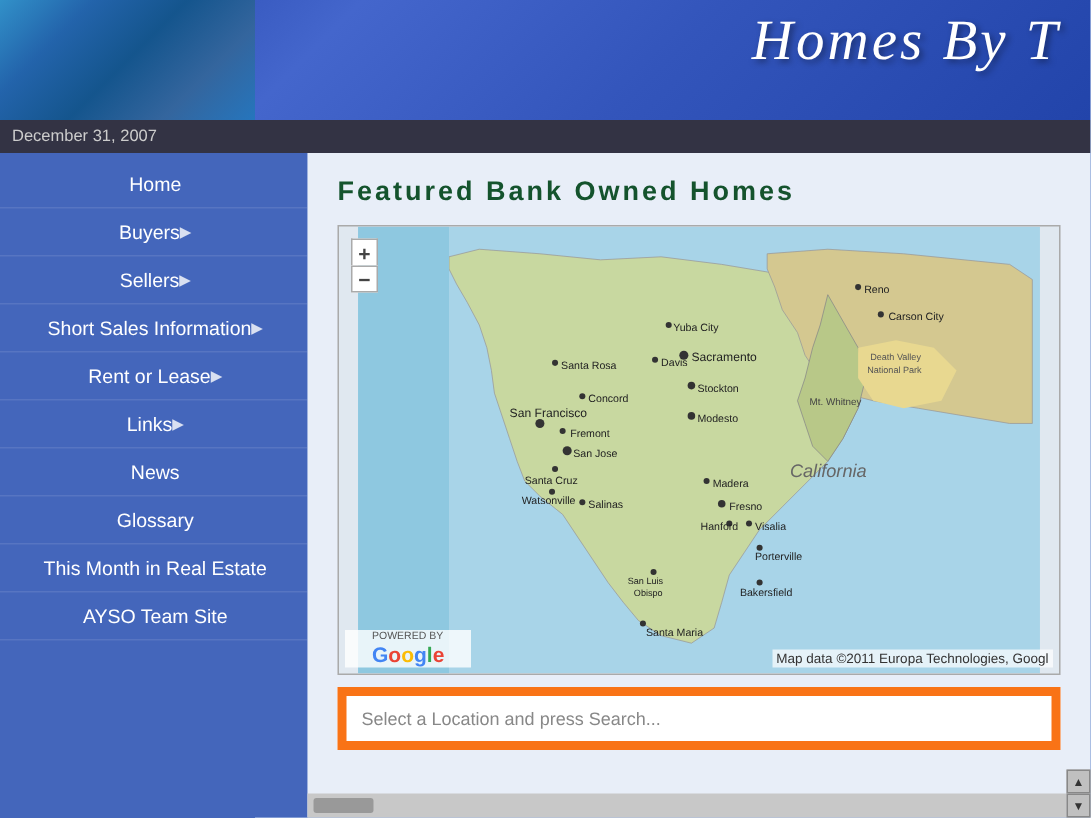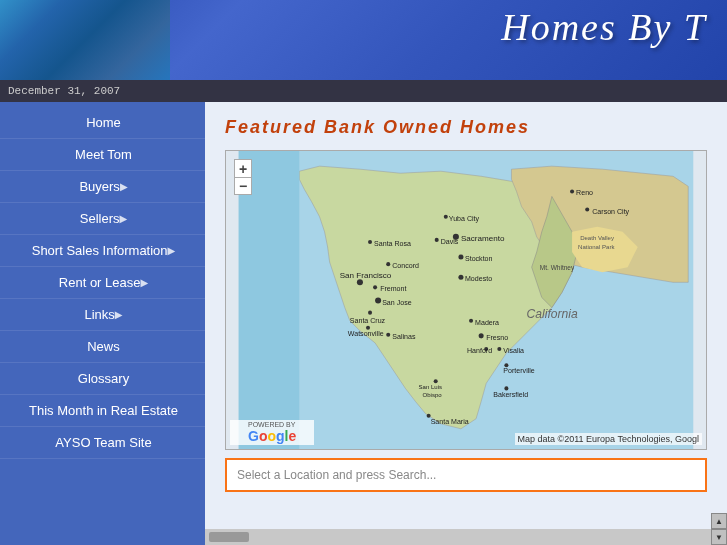--- a/index.html
+++ b/index.html
@@ -55,21 +55,20 @@
       width: 100%;
       height: 22px;
       background: #333344;
       display: flex;
       align-items: center;
       padding-left: 8px;
     }
     #datebar span {
       color: #cccccc;
       font-size: 11px;
-      font-family: Liberation Mono, monospace;
     }
 
     
     #main-layout {
       display: flex;
       width: 100%;
       height: calc(545px - 102px);
       background: #6688cc;
     }
 
@@ -100,25 +99,24 @@
     #content {
       flex: 1;
       background: #e8eef8;
       padding: 15px 20px;
       overflow-y: auto;
       position: relative;
     }
     #content-title {
       font-size: 18px;
       font-weight: bold;
-      color: #c2410c;
+      color: #14532d;
       letter-spacing: 2px;
       margin-bottom: 12px;
       font-family: 'Trebuchet MS', Arial, sans-serif;
-      font-style: italic;
     }
 
     
     #map-container {
       width: 100%;
       height: 300px;
       border: 1px solid #aaa;
       background: #e0e8f0;
       position: relative;
       overflow: hidden;
@@ -185,21 +183,21 @@
       font-size: 9px;
       color: #333;
       background: rgba(255,255,255,0.7);
       padding: 1px 3px;
     }
 
     
     #search-bar {
       margin-top: 8px;
       padding: 8px 10px;
-      border: 2px solid #f97316;
+      border: 6px solid #f97316;
       background: white;
       font-size: 12px;
       color: #888;
       width: 100%;
     }
     .scroll-arrow {
       width: 16px;
       height: 16px;
       background: #c0c0c0;
       border: 1px solid #888;
@@ -222,23 +220,20 @@
 <div id="datebar">
   <span>December 31, 2007</span>
 </div>
 
 <div id="main-layout">
 
   <div id="sidebar">
 
   <div class="nav-item">
         <span>Home</span>
-      </div>
-      <div class="nav-item">
-        <span>Meet Tom</span>
       </div>
       <div class="nav-item">
         <span>Buyers</span>
         <span class="arrow">▶</span>
       </div>
       <div class="nav-item">
         <span>Sellers</span>
         <span class="arrow">▶</span>
       </div>
       <div class="nav-item">

